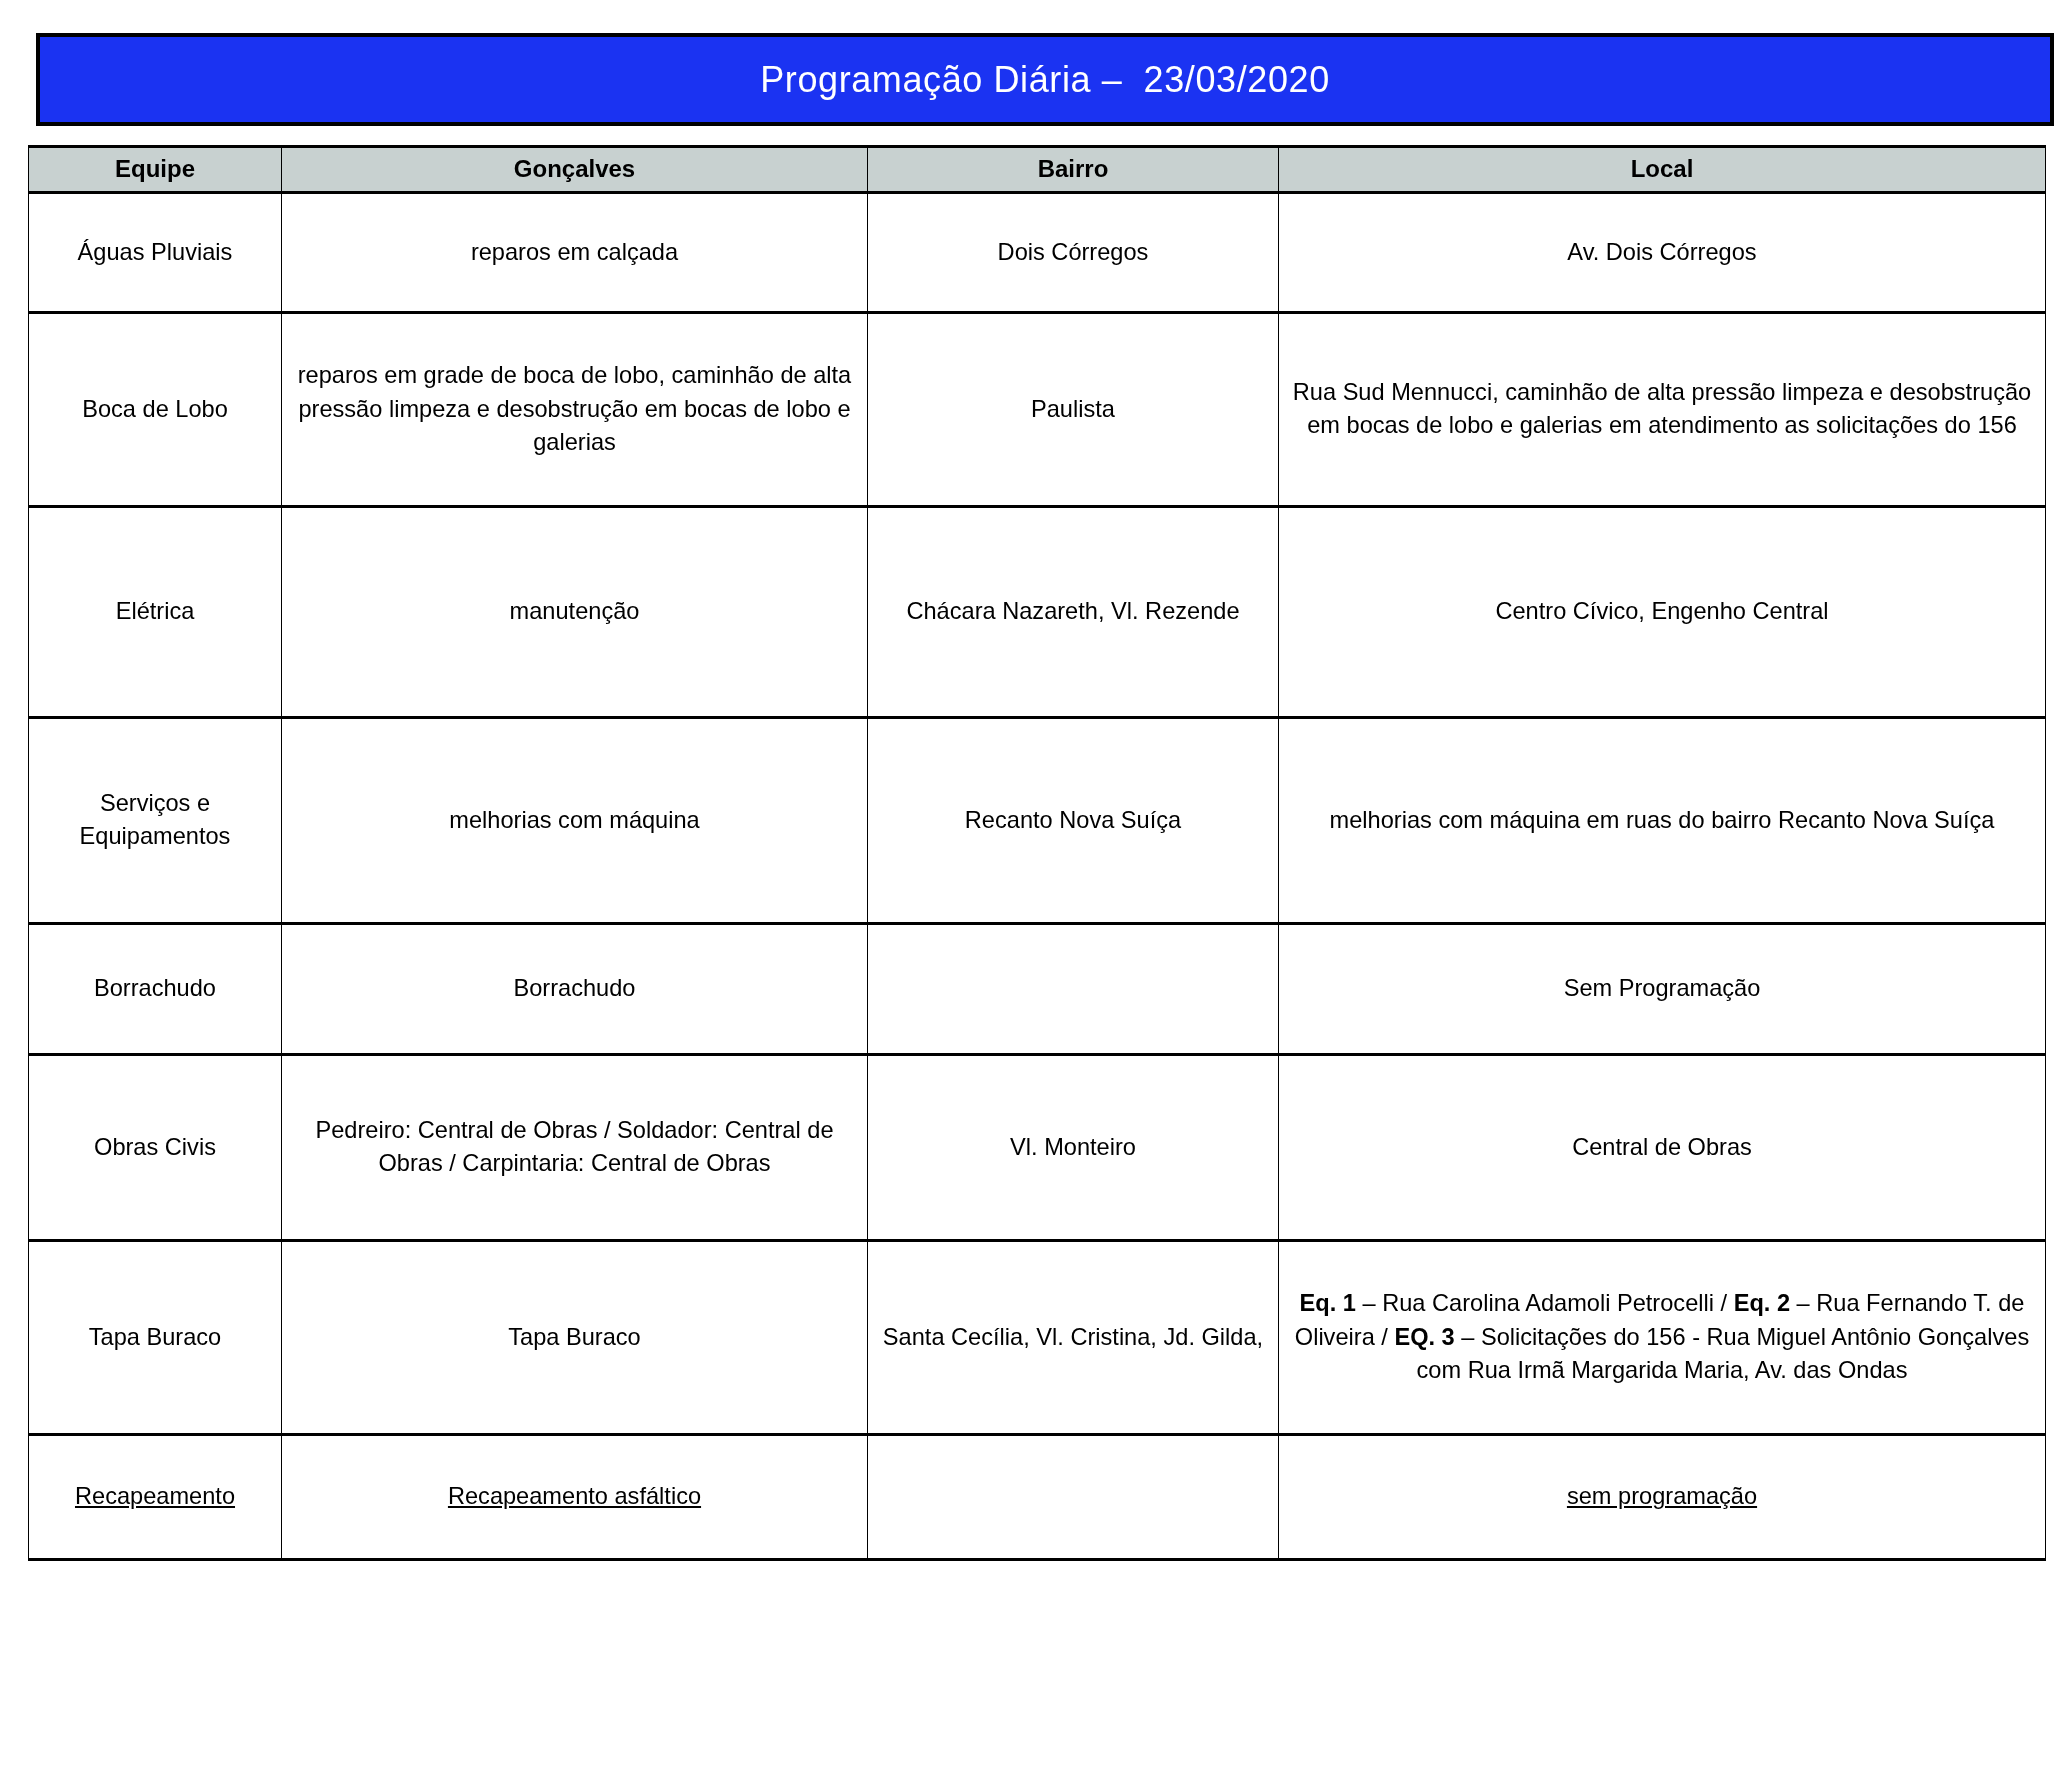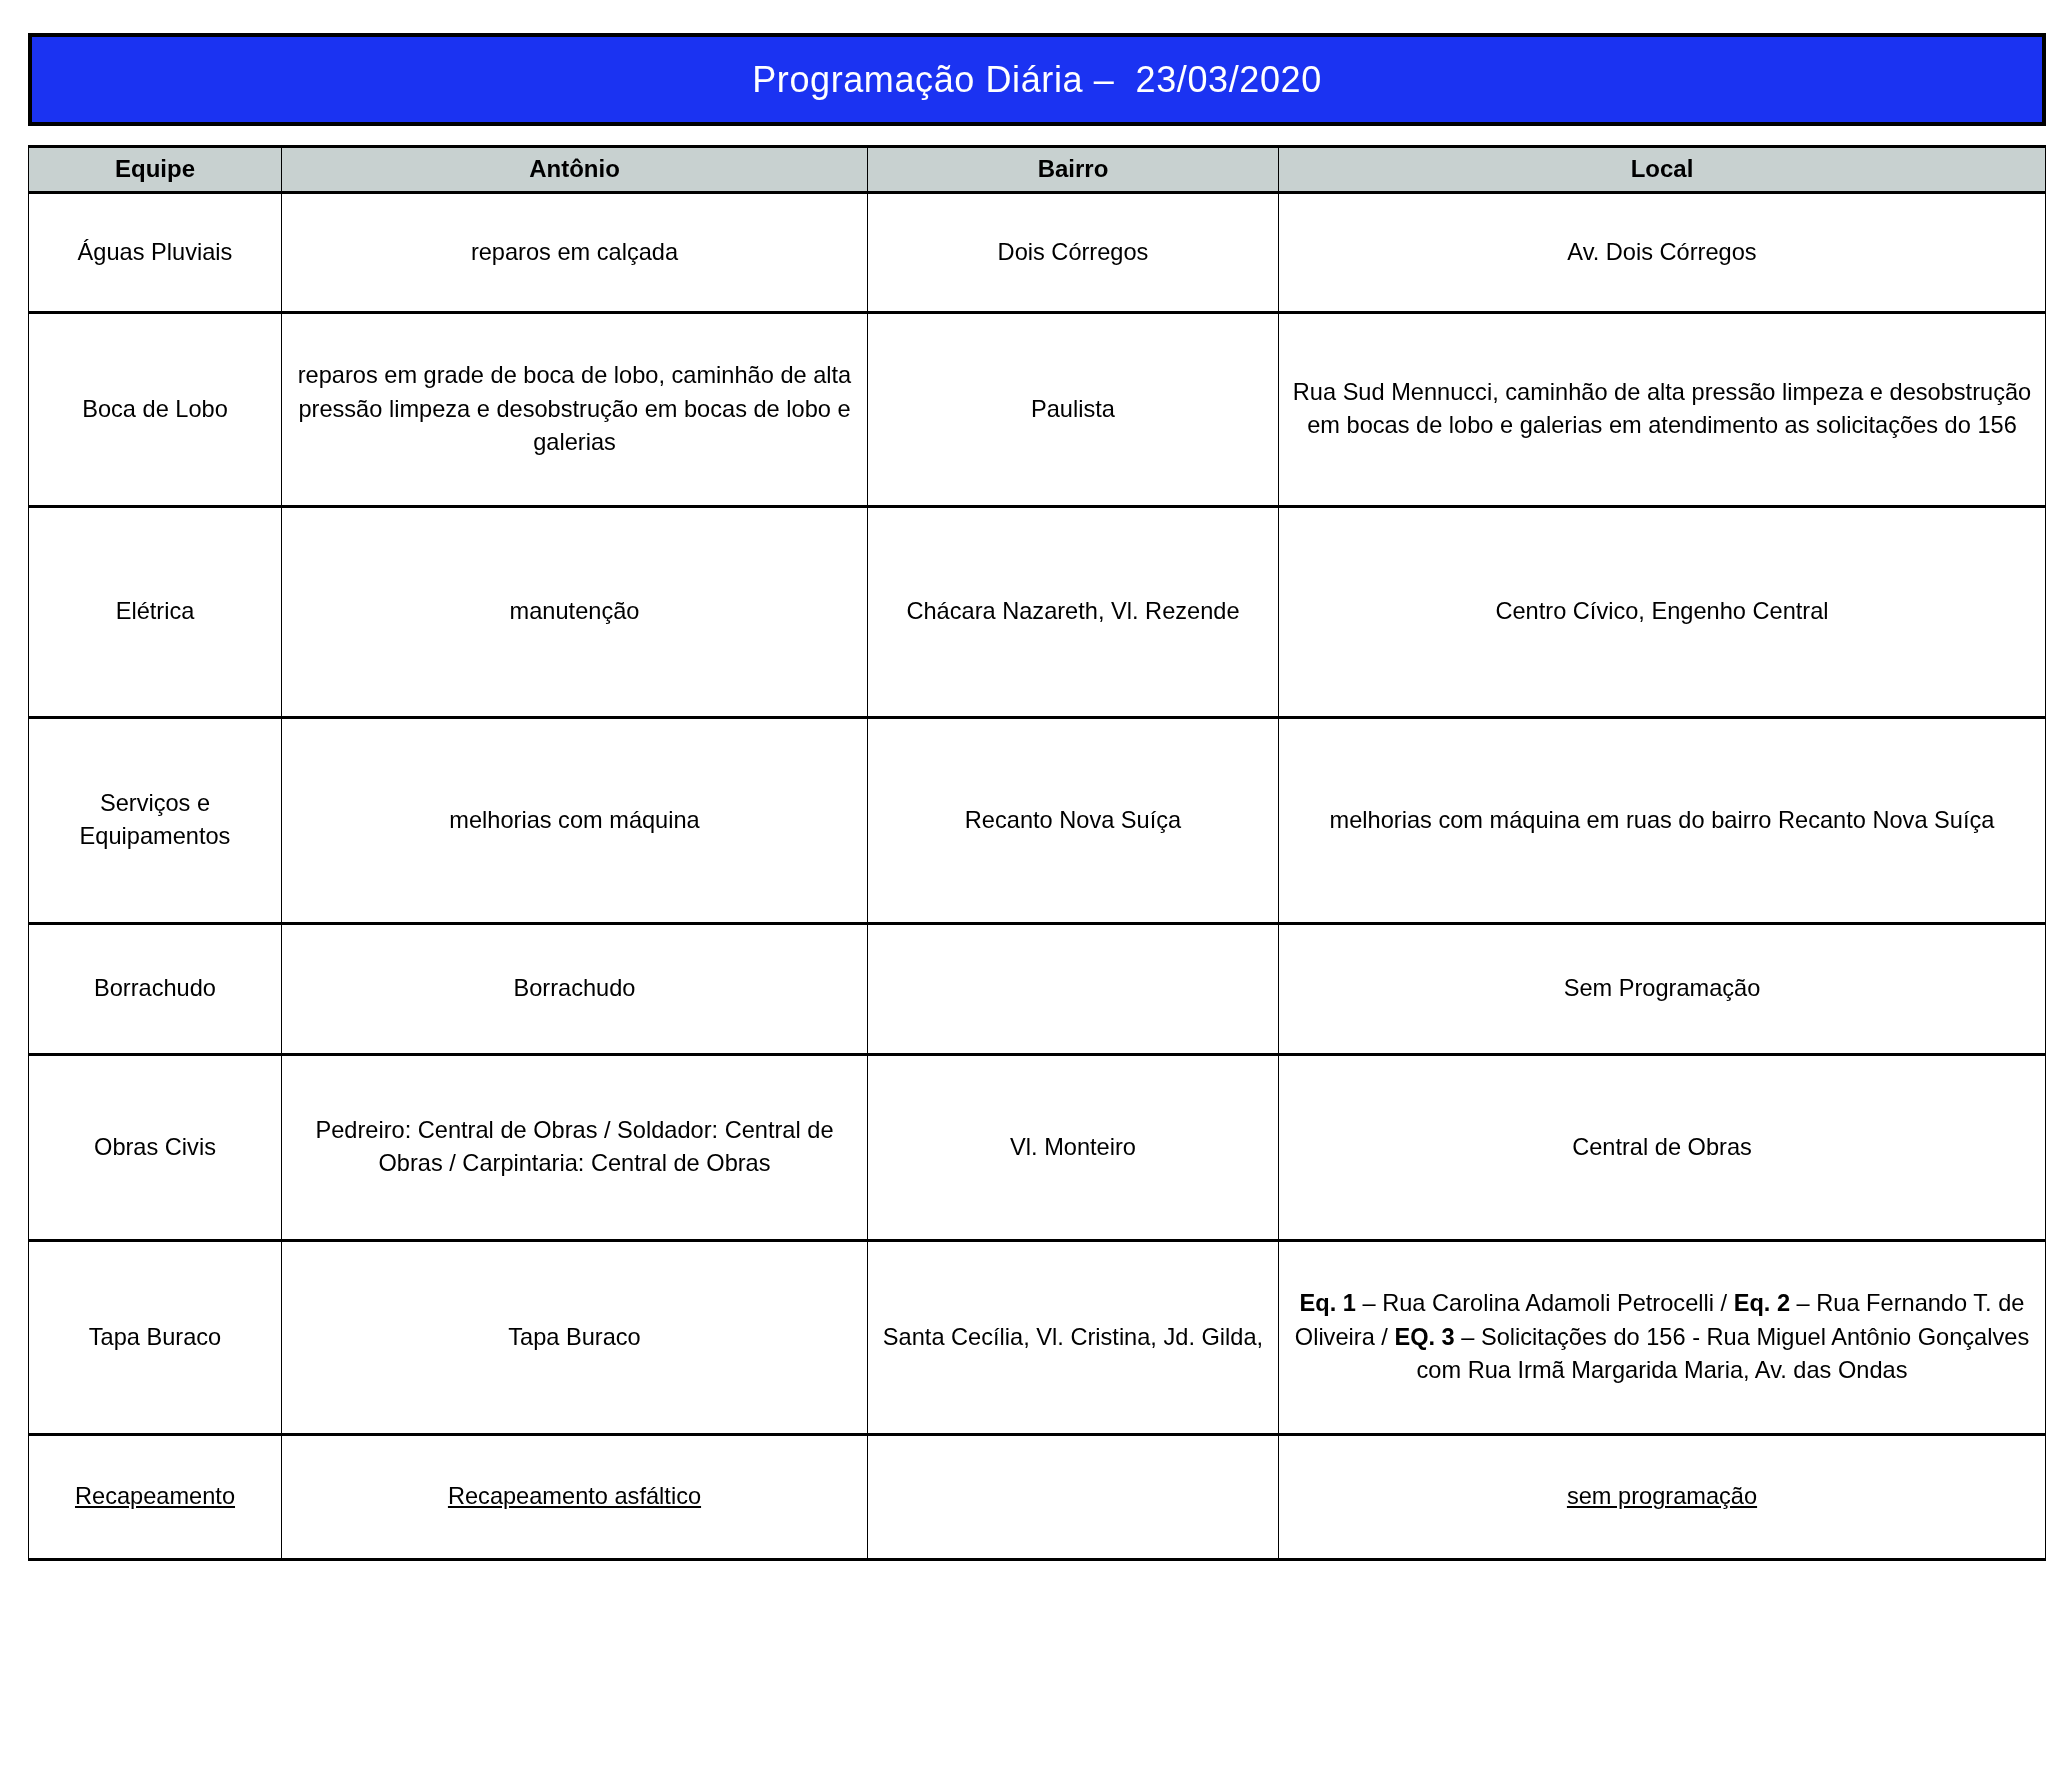--- a/index.html
+++ b/index.html
@@ -6,21 +6,21 @@
   .page{
     position:relative;
     width:2066px;
     height:1781px;
     background:#ffffff;
     font-family:"Liberation Sans", sans-serif;
     color:#000;
   }
   .title-bar{
     position:absolute;
-    left:28px; top:33px;
+    left:36px; top:33px;
     width:2010px; height:85px;
     background:var(--title-bg,#1B33F2);
     border:4px solid var(--border-color,#000);
     display:flex;
     align-items:center;
     justify-content:center;
   }
   .title-text{
     color:var(--title-text,#fff);
     font-size:36px;
@@ -73,21 +73,21 @@
   <table class="sched-table">
     <colgroup>
       <col class="c-equipe">
       <col class="c-servicos">
       <col class="c-bairro">
       <col class="c-local">
     </colgroup>
     <thead>
       <tr>
         <th>Equipe</th>
-        <th>Antônio</th>
+        <th>Gonçalves</th>
         <th>Bairro</th>
         <th>Local</th>
       </tr>
     </thead>
     <tbody id="table-body">
         <tr style="height: 120px;">
           <td>Águas Pluviais</td>
           <td>reparos em calçada</td>
           <td>Dois Córregos</td>
           <td><span>Av. Dois Córregos</span></td>

